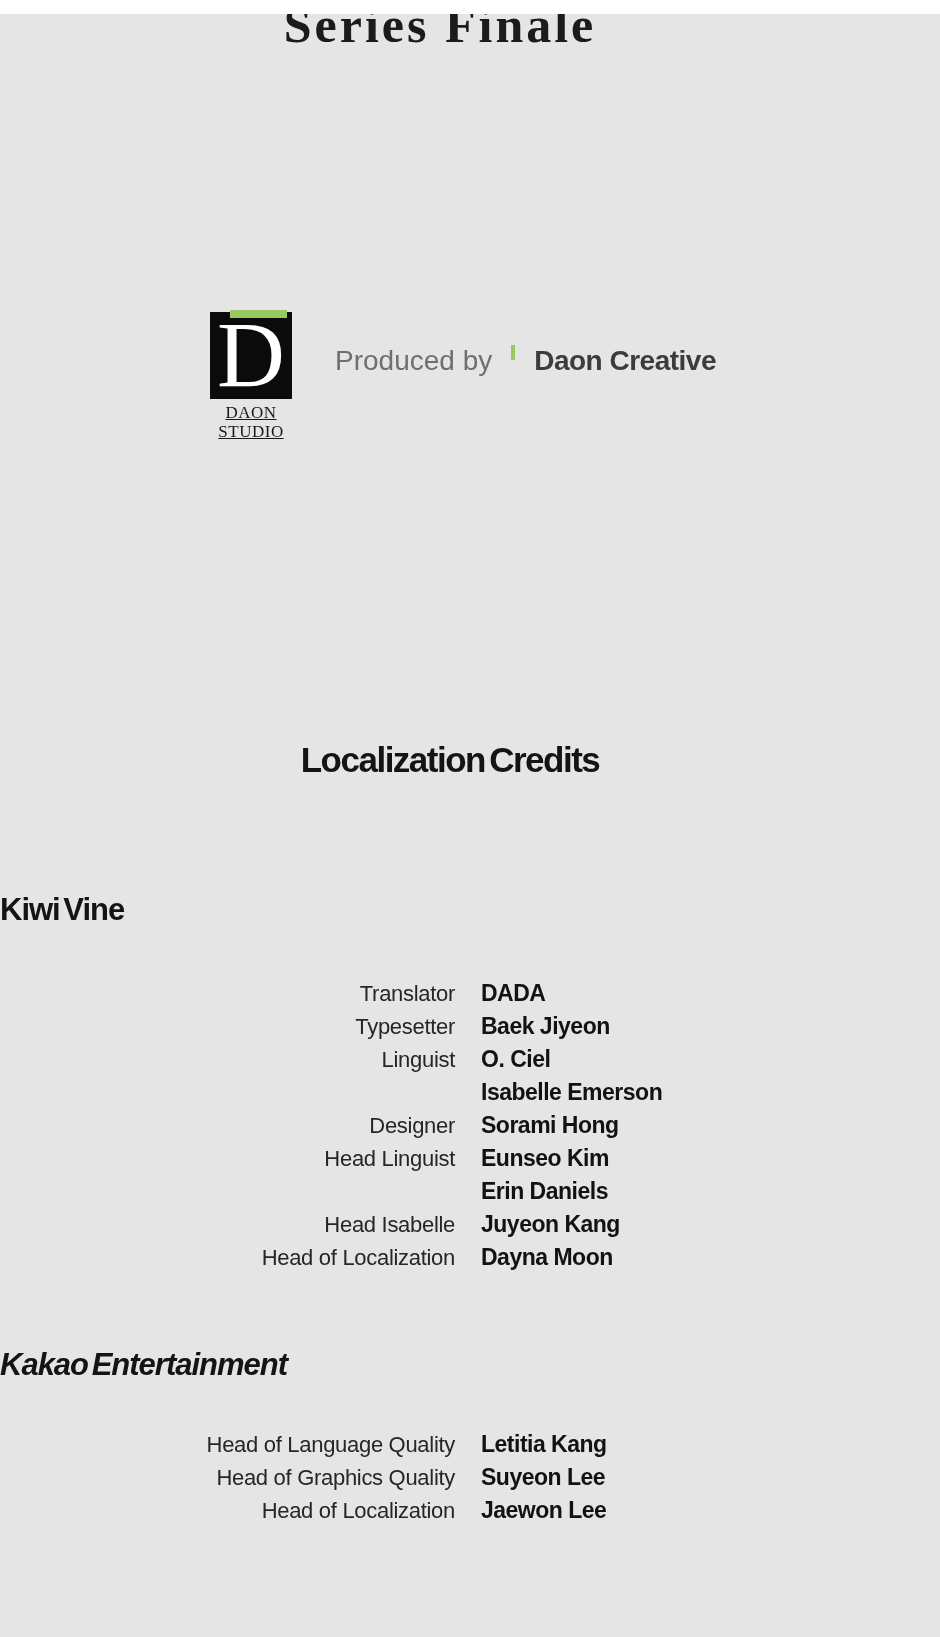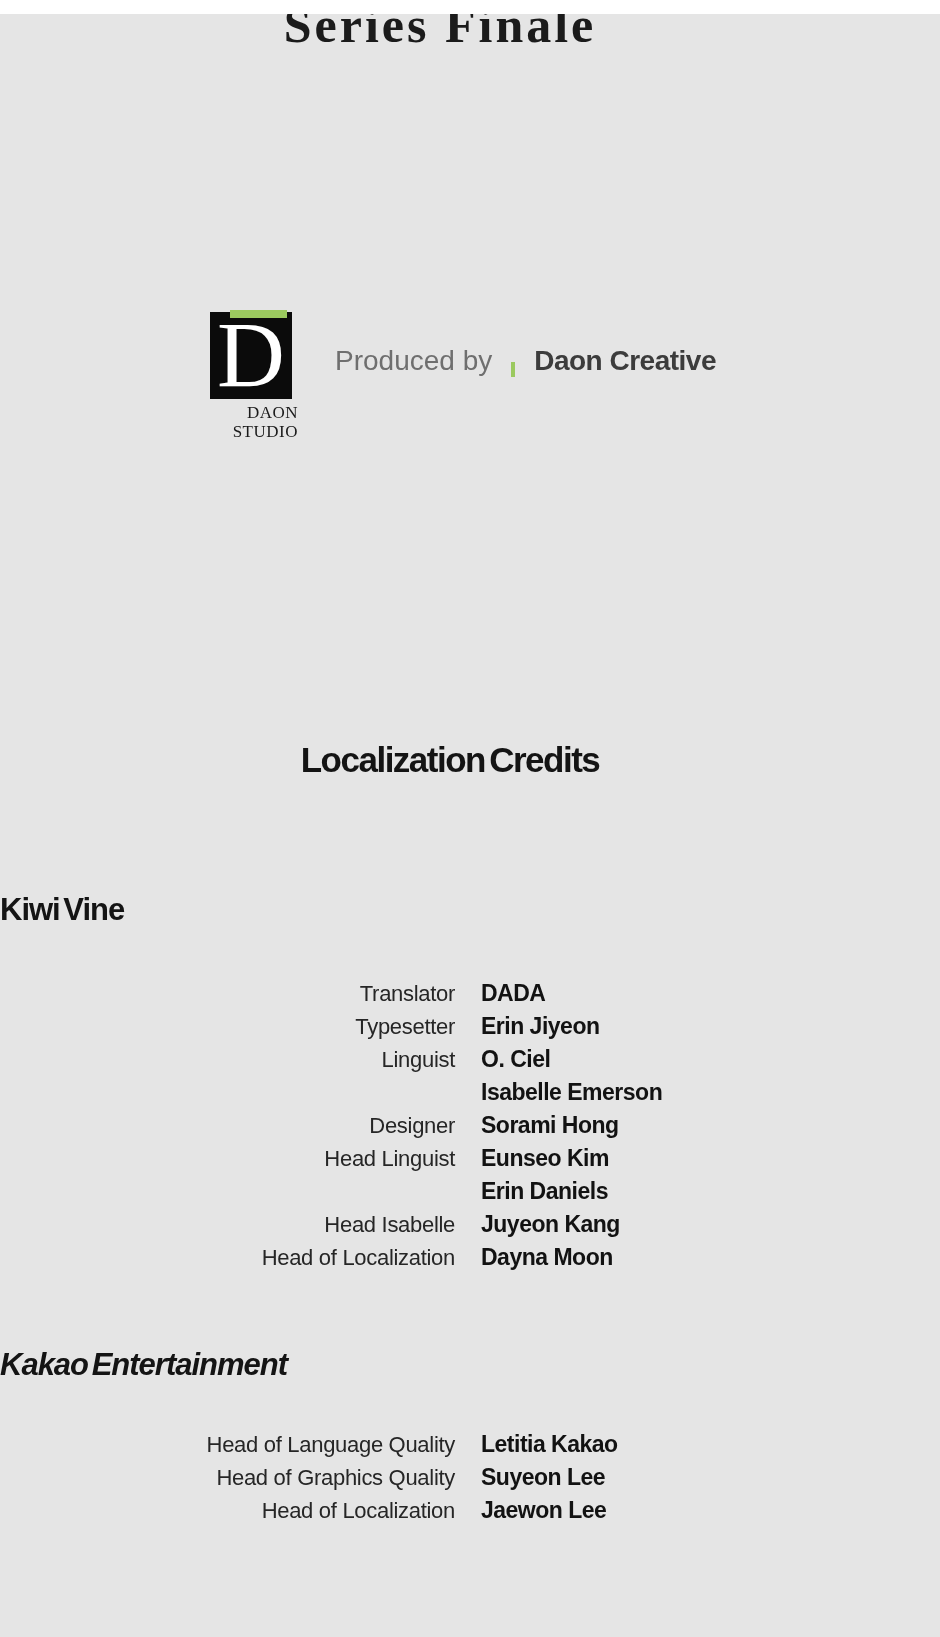--- a/index.html
+++ b/index.html
@@ -57,33 +57,34 @@
     font-weight: 400;
     font-size: 94px;
     line-height: 1;
     color: #ffffff;
   }
   .logo-text {
     position: absolute;
     left: 204px;
     top: 389px;
     width: 94px;
-    text-align: right;
+    text-align: center;
     font-family: "Liberation Serif", "DejaVu Serif", serif;
     font-size: 17px;
     line-height: 19px;
     letter-spacing: 0.5px;
     color: #1a1a1a;
+    text-decoration: underline;
   }
   .produced-line {
     position: absolute;
     left: 335px;
     top: 331px;
     display: flex;
-    align-items: flex-end;
+    align-items: flex-start;
     gap: 19px;
     white-space: nowrap;
   }
   .produced-label {
     font-size: 28px;
     color: #6f6f6f;
   }
   .sep-bar {
     display: inline-block;
     width: 4px;
@@ -181,41 +182,41 @@
   </div>
 
   <h2 class="loc-heading">Localization Credits</h2>
 
   <h3 class="section-heading kiwi">Kiwi Vine</h3>
 
   <div class="credits-grid kiwi">
     <div class="role">Translator</div>
     <div class="name">DADA</div>
     <div class="role">Typesetter</div>
-    <div class="name">Erin Jiyeon</div>
+    <div class="name">Baek Jiyeon</div>
     <div class="role">Linguist</div>
     <div class="name">O. Ciel</div>
     <div class="role"></div>
     <div class="name">Isabelle Emerson</div>
     <div class="role">Designer</div>
     <div class="name">Sorami Hong</div>
     <div class="role">Head Linguist</div>
     <div class="name">Eunseo Kim</div>
     <div class="role"></div>
     <div class="name">Erin Daniels</div>
     <div class="role">Head Isabelle</div>
     <div class="name">Juyeon Kang</div>
     <div class="role">Head of Localization</div>
     <div class="name">Dayna Moon</div>
   </div>
 
   <h3 class="section-heading kakao">Kakao Entertainment</h3>
 
   <div class="credits-grid kakao">
     <div class="role">Head of Language Quality</div>
-    <div class="name">Letitia Kakao</div>
+    <div class="name">Letitia Kang</div>
     <div class="role">Head of Graphics Quality</div>
     <div class="name">Suyeon Lee</div>
     <div class="role">Head of Localization</div>
     <div class="name">Jaewon Lee</div>
   </div>
 
 </div>
 
 </body></html>

